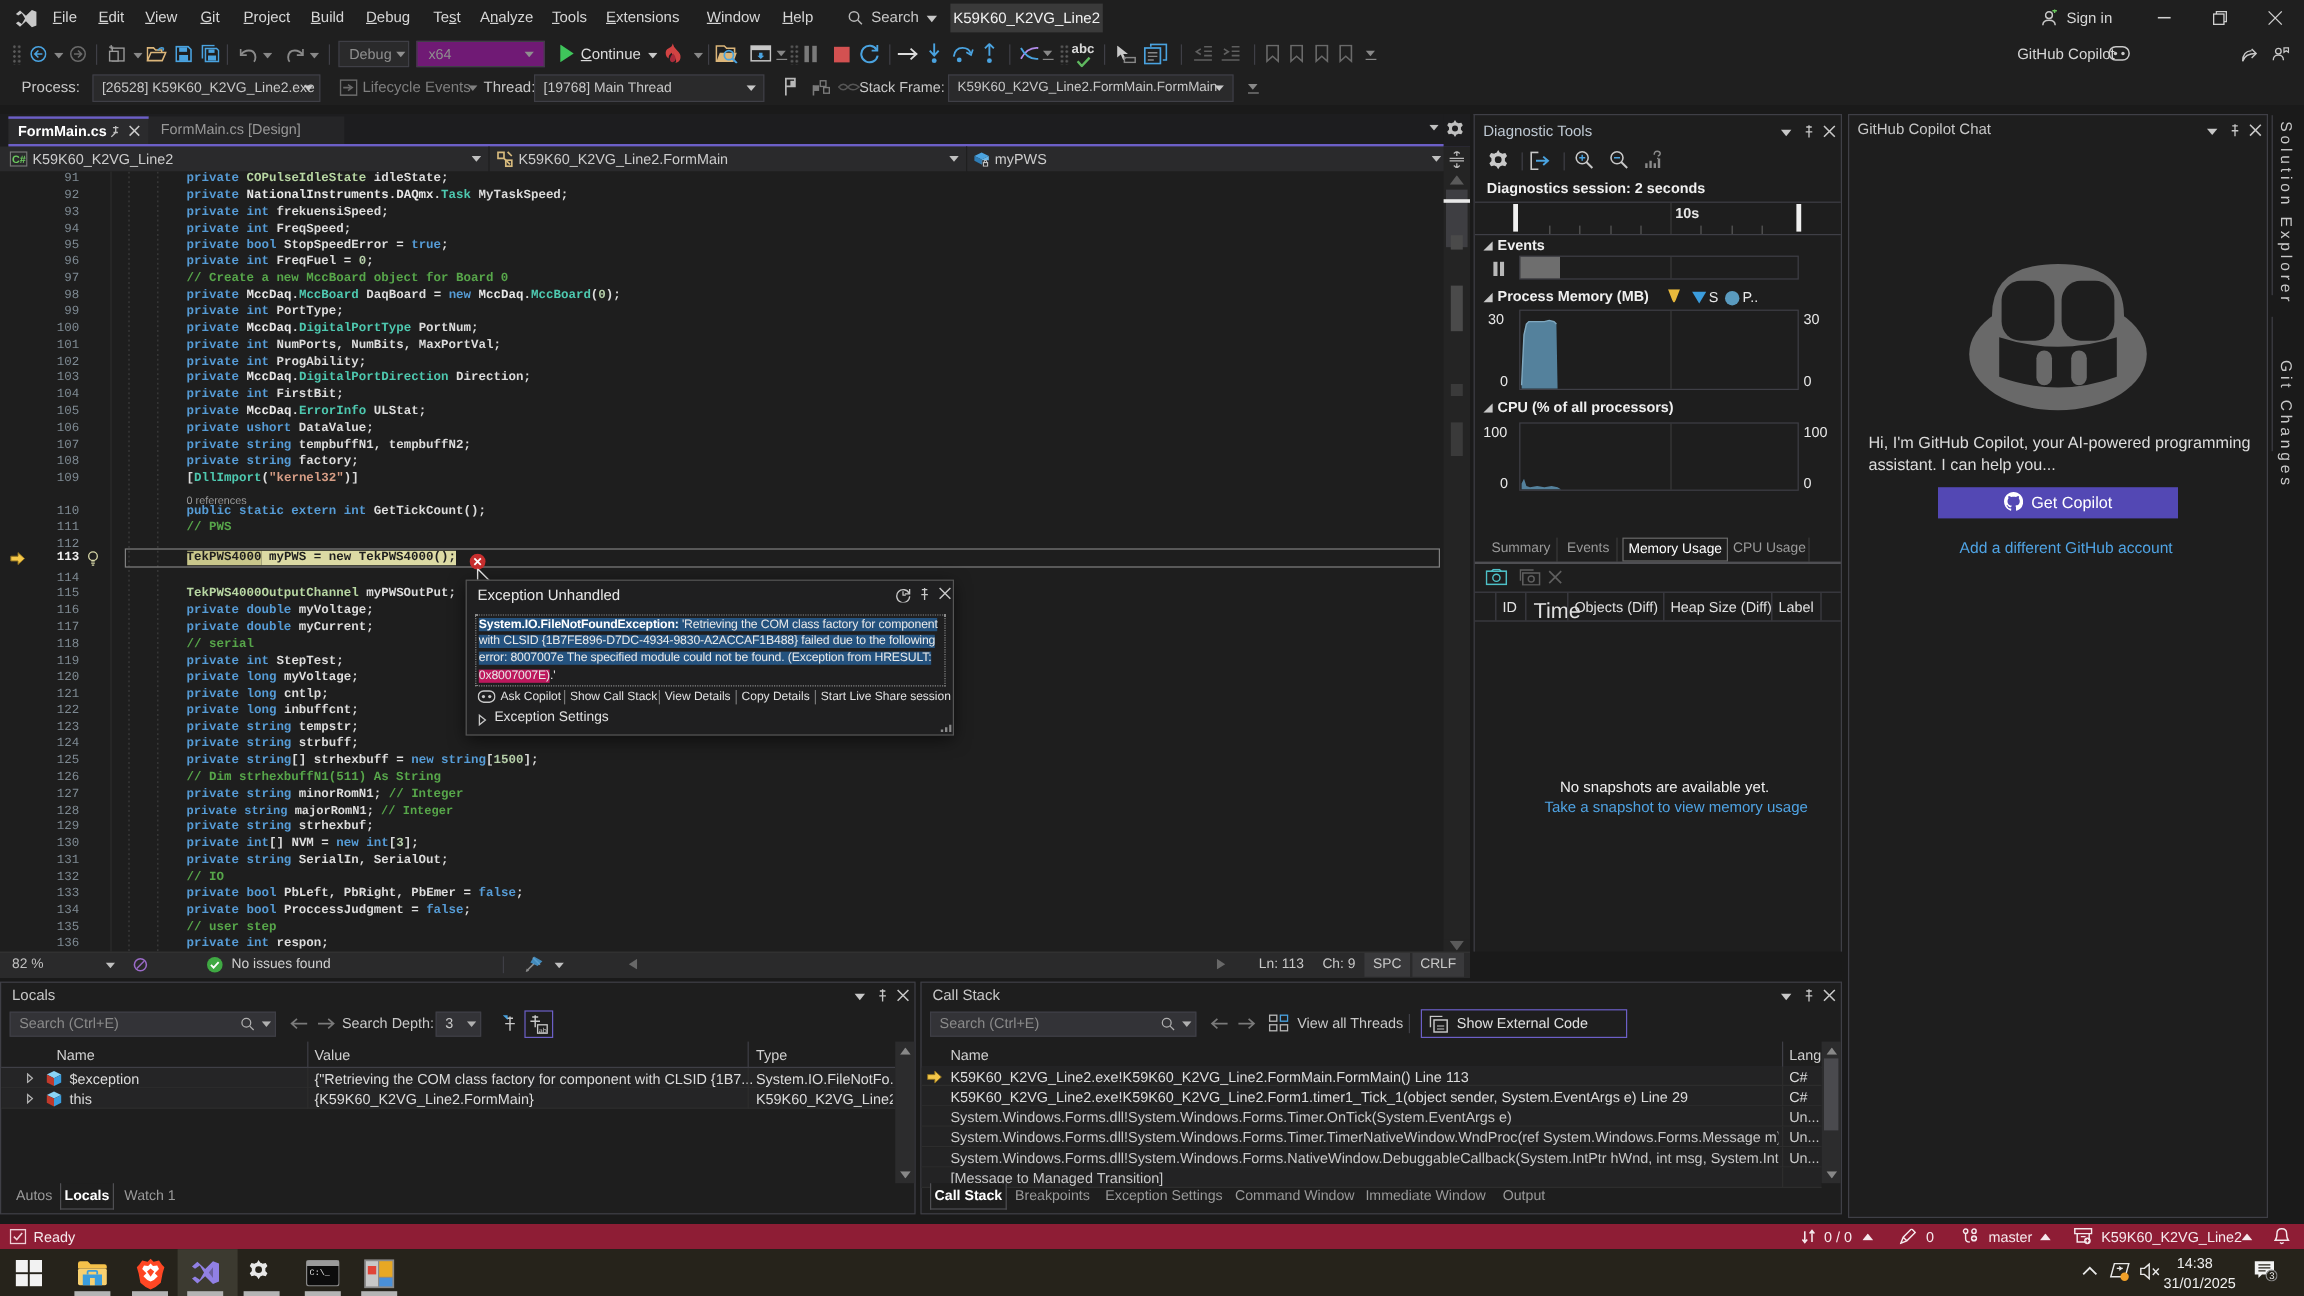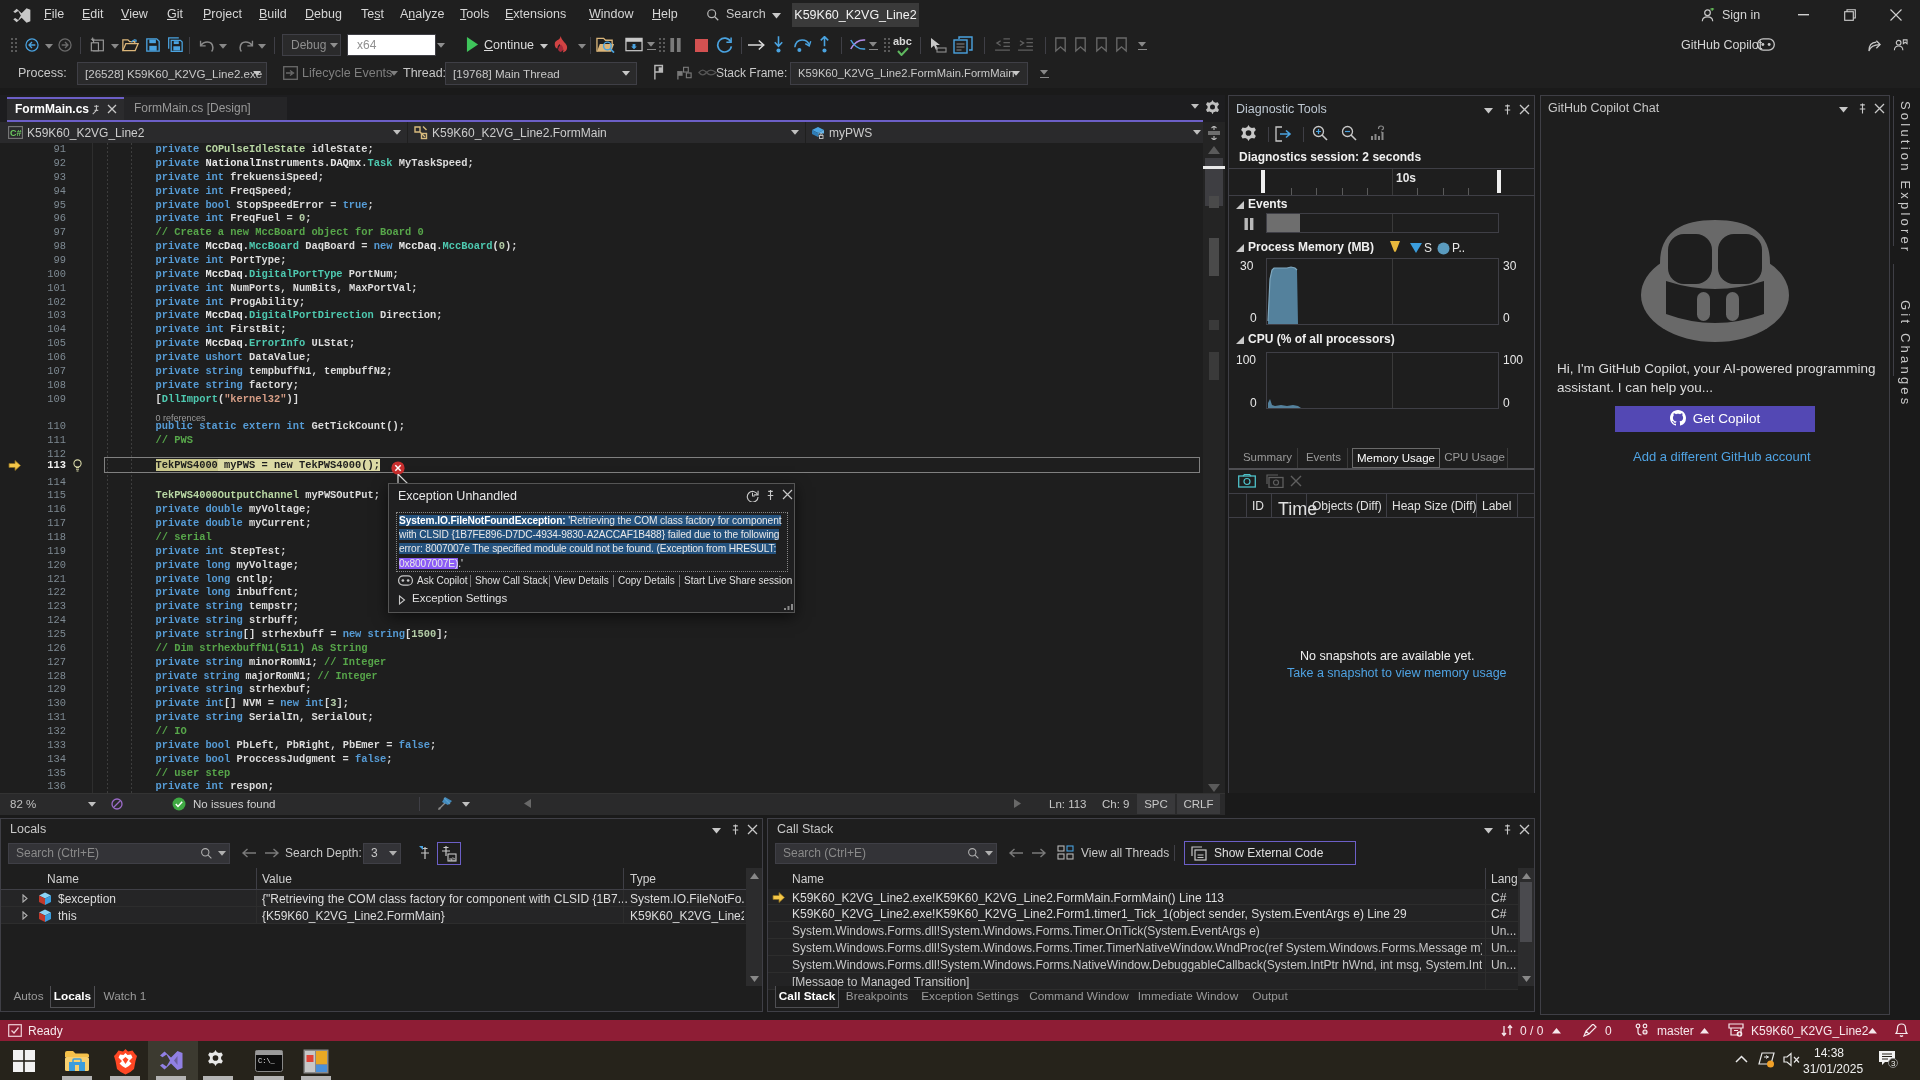--- a/index.html
+++ b/index.html
@@ -103,21 +103,21 @@
     <path d="M16.5 7.5 Q14 3.5 9 3.5 Q3 3.5 2.5 10 Q2.5 13 4 14.5" fill="none" stroke="#8a8a8a" stroke-width="1.8"></path>
   </svg>
 <svg class="abs" style="left:258px;top:44px" width="8" height="5" viewBox="0 0 8 5">
     <path fill="#888" d="M0 0 L8 0 L4 4.8 Z"></path>
   </svg>
 <div class="abs" style="left:274px;top:37px;width:1px;height:17px;background:#3f3f46;"></div>
 <div class="abs" style="left:282px;top:34px;width:59px;height:22px;background:#2a2a2b;border:1px solid #3f3f46;color:#8f8f8f;font-size:12px;line-height:20px;padding-left:8px;">Debug</div>
 <svg class="abs" style="left:330px;top:43px" width="8" height="5" viewBox="0 0 8 5">
     <path fill="#8f8f8f" d="M0 0 L8 0 L4 4.8 Z"></path>
   </svg>
-<div class="abs" style="left:347px;top:34px;width:89px;height:22px;background:#ffffff;border:1px solid #3f3f46;color:#8f8f8f;font-size:12px;line-height:20px;padding-left:9px;">x64</div>
+<div class="abs" style="left:347px;top:34px;width:107px;height:22px;background:#701a75;border:1px solid #3f3f46;color:#8f8f8f;font-size:12px;line-height:20px;padding-left:9px;">x64</div>
 <svg class="abs" style="left:437px;top:43px" width="8" height="5" viewBox="0 0 8 5">
     <path fill="#8f8f8f" d="M0 0 L8 0 L4 4.8 Z"></path>
   </svg>
 <svg class="abs" style="left:466px;top:37px" width="13" height="15" viewBox="0 0 14 16">
     <path fill="#3fc55b" d="M1 0 L13 8 L1 16 Z"></path>
   </svg>
 <div class="abs" style="left:484px;top:38px;white-space:nowrap;color:#dcdcdc;font-size:12.5px;"><u>C</u>ontinue</div>
 <svg class="abs" style="left:540px;top:44px" width="8" height="5" viewBox="0 0 8 5">
     <path fill="#c8c8c8" d="M0 0 L8 0 L4 4.8 Z"></path>
   </svg>
@@ -502,21 +502,21 @@
 <svg class="abs" style="left:765px;top:489px" width="11" height="12" viewBox="0 0 12 13">
     <path d="M6 1 V7 M3.5 2.5 H8.5 M6 7 L6 12 M3 7 H9" stroke="#c8c8c8" stroke-width="1.2" fill="none"></path>
   </svg>
 <svg class="abs" style="left:782px;top:489px" width="11" height="11" viewBox="0 0 11 11">
     <path d="M1 1 L10 10 M10 1 L1 10" stroke="#c8c8c8" stroke-width="1.2"></path>
   </svg>
 <div class="abs" style="left:396px;top:512px;width:392px;height:60px;border:1px dotted #888;"></div>
 <div class="abs" style="left:399px;top:514.0px;font-size:10.2px;letter-spacing:-0.12px;line-height:14.2px;white-space:nowrap;"><span style="background:#24527e;color:#fff;font-weight:bold;">System.IO.FileNotFoundException:</span><span style="background:#24527e;color:#e8e8e8;"> 'Retrieving the COM class factory for component</span></div>
 <div class="abs" style="left:399px;top:528.2px;font-size:10.2px;letter-spacing:-0.12px;line-height:14.2px;white-space:nowrap;"><span style="background:#24527e;color:#e8e8e8;">with CLSID {1B7FE896-D7DC-4934-9830-A2ACCAF1B488} failed due to the following</span></div>
 <div class="abs" style="left:399px;top:542.4px;font-size:10.2px;letter-spacing:-0.12px;line-height:14.2px;white-space:nowrap;"><span style="background:#24527e;color:#e8e8e8;">error: 8007007e The specified module could not be found. (Exception from HRESULT:</span></div>
-<div class="abs" style="left:399px;top:556.6px;font-size:10.2px;letter-spacing:-0.12px;line-height:14.2px;white-space:nowrap;"><span style="background:#8b5cf6;color:#e8e8e8;">0x8007007E)</span><span style="color:#e8e8e8;">.'</span></div>
+<div class="abs" style="left:399px;top:556.6px;font-size:10.2px;letter-spacing:-0.12px;line-height:14.2px;white-space:nowrap;"><span style="background:#be185d;color:#e8e8e8;">0x8007007E)</span><span style="color:#e8e8e8;">.'</span></div>
 <svg class="abs" style="left:398px;top:575px" width="15" height="11" viewBox="0 0 20 14">
     <rect x="0.8" y="0.8" width="18.4" height="12.4" rx="6" fill="none" stroke="#c8c8c8" stroke-width="1.6"></rect>
     <circle cx="6.5" cy="7" r="1.8" fill="#c8c8c8"></circle>
     <circle cx="13.5" cy="7" r="1.8" fill="#c8c8c8"></circle>
   </svg>
 <div class="abs" style="left:417px;top:575px;white-space:nowrap;color:#e0e0e0;font-size:10px;">Ask Copilot</div>
 <div class="abs" style="left:475px;top:575px;white-space:nowrap;color:#e0e0e0;font-size:10px;">Show Call Stack</div>
 <div class="abs" style="left:554px;top:575px;white-space:nowrap;color:#e0e0e0;font-size:10px;">View Details</div>
 <div class="abs" style="left:618px;top:575px;white-space:nowrap;color:#e0e0e0;font-size:10px;">Copy Details</div>
 <div class="abs" style="left:684px;top:575px;white-space:nowrap;color:#e0e0e0;font-size:10px;">Start Live Share session</div>

